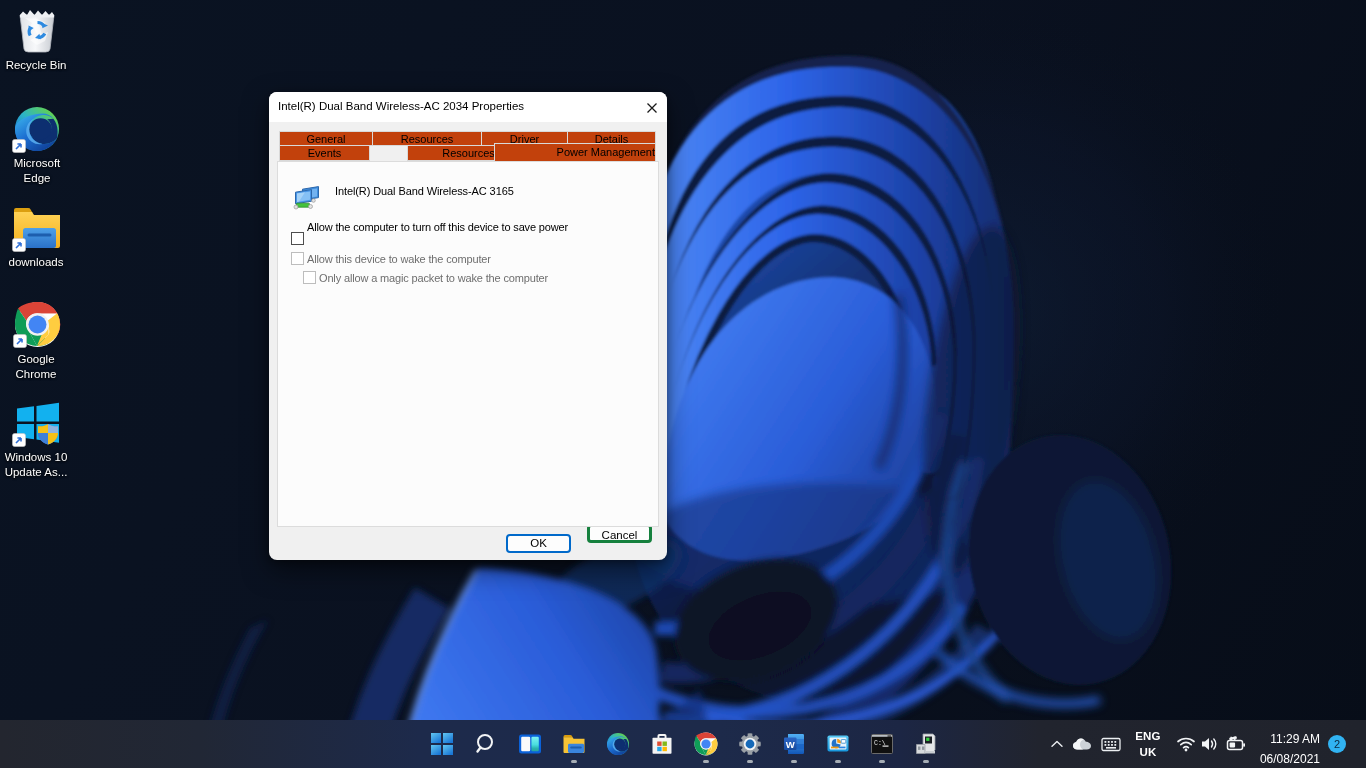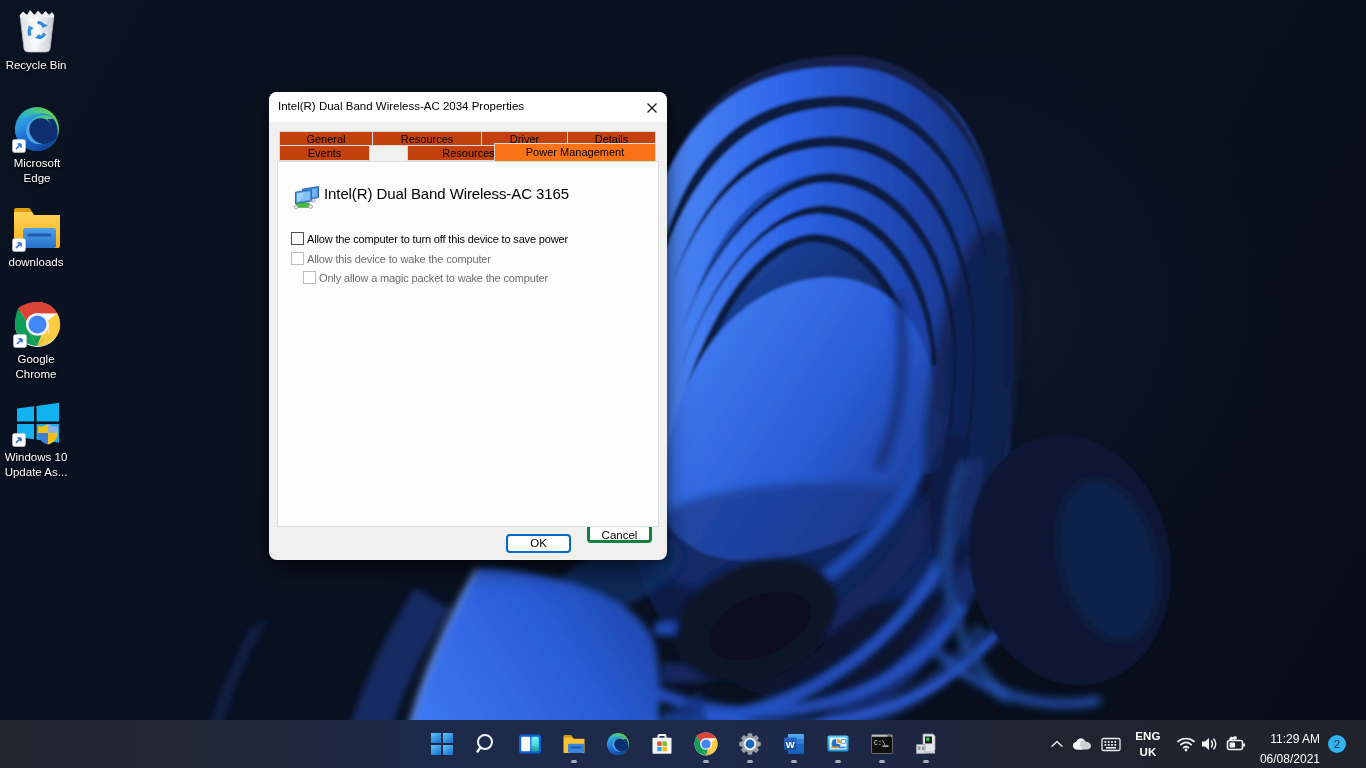--- a/index.html
+++ b/index.html
@@ -5,21 +5,21 @@
 html,body{margin:0;padding:0;width:1366px;height:768px;overflow:hidden;background:#0a1120;font-family:"Liberation Sans",sans-serif;}
 #stage{position:absolute;left:0;top:0;width:1366px;height:768px;overflow:hidden;}
 .abs{position:absolute;}
 
 .dlabel{position:absolute;color:#fff;font-size:11.5px;line-height:15px;text-align:center;width:90px;text-shadow:0 1px 2px rgba(0,0,0,.9),0 0 3px rgba(0,0,0,.8);}
 
 #dlg{position:absolute;left:269px;top:92px;width:398px;height:468px;background:#f0f0f0;border-radius:8px;box-shadow:0 10px 26px rgba(0,0,0,.5),0 2px 8px rgba(0,0,0,.35);font-size:12px;color:#000;}
 #dlgtitle{position:absolute;left:0;top:0;width:100%;height:30px;background:#fff;border-radius:8px 8px 0 0;}
 #dlgtitle span{position:absolute;left:9px;top:0;line-height:29px;font-size:11.5px;color:#000;letter-spacing:0px;}
 .tab{position:absolute;background:#c2410c;border:1px solid #d9d9d9;box-sizing:border-box;text-align:center;font-size:11px;color:#000;overflow:hidden;}
-.tabactive{position:absolute;background:#f97316;border:1px solid #d9d9d9;border-bottom:none;box-sizing:border-box;text-align:center;font-size:11px;color:#000;z-index:3;}
+.tabactive{position:absolute;background:#c2410c;border:1px solid #d9d9d9;border-bottom:none;box-sizing:border-box;text-align:right;font-size:11px;color:#000;z-index:3;}
 #pane{position:absolute;left:8px;top:69px;width:382px;height:366px;background:#fcfcfc;border:1px solid #dcdcdc;box-sizing:border-box;z-index:2;}
 .cb{position:absolute;width:13px;height:13px;box-sizing:border-box;background:#fff;}
 .cbon{border:1px solid #4d4d4d;}
 .cboff{border:1px solid #bdbdbd;}
 .cbtext{position:absolute;font-size:11px;letter-spacing:-0.15px;white-space:nowrap;}
 .btn{position:absolute;width:65px;height:19px;box-sizing:border-box;border-radius:4px;background:#fdfdfd;text-align:center;font-size:11.5px;line-height:17px;}
 
 #taskbar{position:absolute;left:0;top:720px;width:1366px;height:48px;background:linear-gradient(90deg,#23262f 0px,#212735 200px,#1d2a4b 420px,#1d2a4a 720px,#1c2644 900px,#21242e 1040px,#20232c 1366px);}
 .tbicon{position:absolute;top:732px;width:24px;height:24px;}
 .pill{position:absolute;top:760px;width:6px;height:3px;border-radius:1.5px;background:#a6adb5;}
@@ -255,23 +255,23 @@
 <path d="M 11.5 6.2 L 27.5 3.6 L 27.5 14.6 L 11.5 17.2 Z" fill="#3f8ede" stroke="#2c67ab" stroke-width="1"></path>
 <path d="M 13 7.6 L 26 5.5 L 26 13.4 L 13 15.5 Z" fill="#72b2f0"></path>
 <path d="M 4.5 9.2 L 20.5 6.6 L 20.5 18.2 L 4.5 20.8 Z" fill="#4a97e8" stroke="#2c67ab" stroke-width="1"></path>
 <path d="M 6 10.6 L 19 8.5 L 19 16.8 L 6 18.9 Z" fill="#85c0f5"></path>
 <path d="M 6 10.6 L 14 9.3 L 8 18.6 L 6 18.9 Z" fill="#a5d2f8"></path>
 <rect x="5.5" y="20.2" width="13" height="4" rx="0.8" fill="#44c23c" stroke="#2f9130" stroke-width="0.8"></rect>
 <circle cx="5" cy="24" r="2" fill="#e2e2e2" stroke="#9a9a9a" stroke-width="0.7"></circle>
 <circle cx="19.5" cy="23.5" r="2" fill="#e2e2e2" stroke="#9a9a9a" stroke-width="0.7"></circle>
 <circle cx="22.5" cy="17.5" r="1.8" fill="#e2e2e2" stroke="#9a9a9a" stroke-width="0.7"></circle>
 </svg>
-<div class="abs" style="left:55px;top:93px;font-size:15px;z-index:4;letter-spacing:-0.1px;">Intel(R) Dual Band Wireless-AC 3165</div>
+<div class="abs" style="left:66px;top:93px;font-size:11px;z-index:4;letter-spacing:-0.1px;">Intel(R) Dual Band Wireless-AC 3165</div>
 <div class="cb cbon" style="left:22px;top:140px;z-index:4"></div>
-<div class="cbtext" style="left:38px;top:141px;color:#000;z-index:4">Allow the computer to turn off this device to save power</div>
+<div class="cbtext" style="left:38px;top:129px;color:#000;z-index:4">Allow the computer to turn off this device to save power</div>
 <div class="cb cboff" style="left:22px;top:160px;z-index:4"></div>
 <div class="cbtext" style="left:38px;top:161px;color:#6e6e6e;z-index:4">Allow this device to wake the computer</div>
 <div class="cb cboff" style="left:34px;top:179px;z-index:4"></div>
 <div class="cbtext" style="left:50px;top:180px;color:#6e6e6e;z-index:4">Only allow a magic packet to wake the computer</div>
 <div class="btn" style="left:237px;top:442px;border:2px solid #0069ca;line-height:15px;">OK</div>
 <div class="btn" style="left:318px;top:432px;border:3px solid #15803d;">Cancel</div>
 </div>
 <div id="taskbar"></div>
 
 <svg class="tbicon" style="left:430px" width="24" height="24" viewBox="0 0 24 24">

